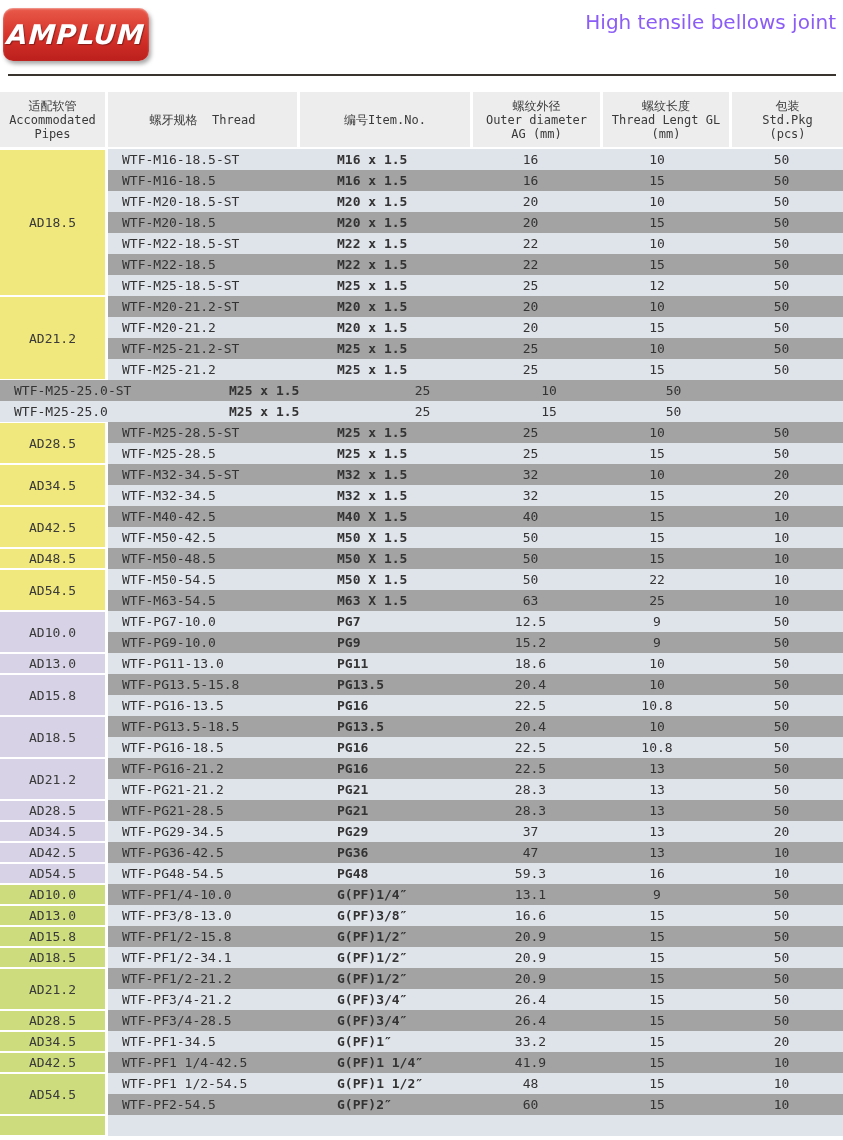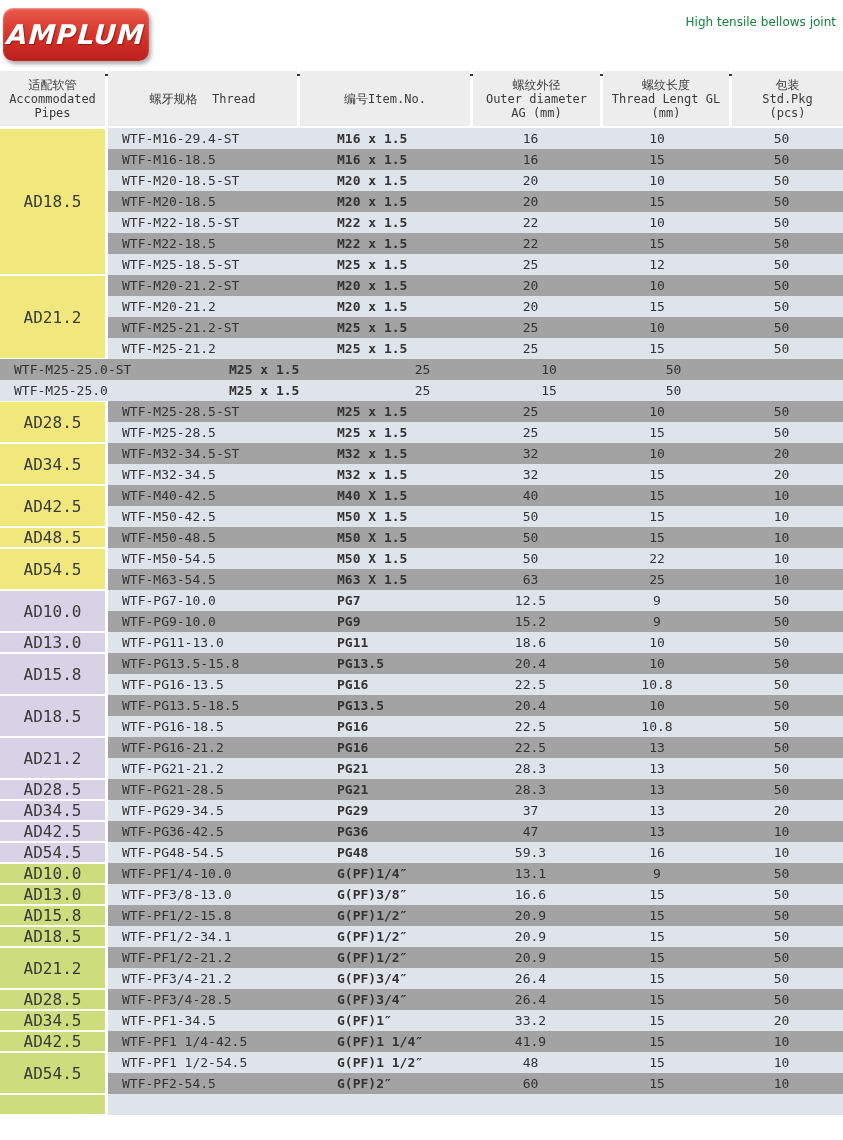--- a/index.html
+++ b/index.html
@@ -20,42 +20,42 @@
   }
   .logo-text {
     font-family:"DejaVu Sans","Liberation Sans",sans-serif;
     font-weight:bold; font-style:italic; font-size:27px; color:#fff;
     letter-spacing:1px; transform:skewX(-4deg);
     text-shadow:1px 1px 1px rgba(0,0,0,.35);
   }
   .titles { position:absolute; right:7px; top:10px; text-align:right;
     font-family:"DejaVu Sans","Liberation Sans",sans-serif; }
   .title-zh { font-size:23px; font-weight:bold; color:#221e1b; line-height:28px; letter-spacing:1px; }
-  .title-en { font-size:12px; color:#15803d; line-height:24px; }
+  .title-en { font-size:20px; color:#8b5cf6; line-height:24px; }
   .rule { position:absolute; left:8px; right:7px; top:74px; height:2px; background:#3a342e; }
 
   
-  .table-wrap { position:absolute; left:0; top:71px; width:843px;border-radius:23px; }
+  .table-wrap { position:absolute; left:0; top:92px; width:843px;border-radius:23px; }
   .thead {
     display:grid; grid-template-columns:105px 189px 170px 127px 126px 111px;
     column-gap:3px; height:55px; margin-bottom:2px;
   }
   .th {
     background:var(--header-bg); color:#3a3a3a; font-size:12px; line-height:14px;
     display:flex; flex-direction:column; align-items:center; justify-content:center;
     text-align:center; white-space:pre;
   }
   .th span:empty { display:none; }
 
   .tbody { width:843px; }
   .group-block { display:flex; width:843px; }
   .group-cell {
     width:105px; margin-right:3px; flex:none;
     display:flex; align-items:center; justify-content:center;
-    font-size:16px; color:#3a3a3a;
+    font-size:13px; color:#3a3a3a;
     border-top:1px solid #fff; border-bottom:1px solid #fff;
   }
   .g-yellow   { background:var(--group-yellow); }
   .g-lavender { background:var(--group-lavender); }
   .g-green    { background:var(--group-green); }
 
   .rows { flex:1; display:flex; flex-direction:column; }
   .row {
     display:grid; grid-template-columns:189px 170px 127px 126px 123px;
     height:21px; align-items:center; font-size:13px; background:#a3a3a3;
@@ -114,21 +114,21 @@
         <span>包装</span>
         <span>Std.Pkg</span>
         <span>(pcs)</span>
       </div>
     </div>
     <div class="tbody">
         <div class="group-block">
           <div class="group-cell g-yellow">AD18.5</div>
           <div class="rows">
             <div class="row stripe">
-              <div class="cell c0">WTF-M16-29.4-ST</div>
+              <div class="cell c0">WTF-M16-18.5-ST</div>
               <div class="cell c1">M16 x 1.5</div>
               <div class="cell c2">16</div>
               <div class="cell c3">10</div>
               <div class="cell c4">50</div>
             </div>
             <div class="row">
               <div class="cell c0">WTF-M16-18.5</div>
               <div class="cell c1">M16 x 1.5</div>
               <div class="cell c2">16</div>
               <div class="cell c3">15</div>

